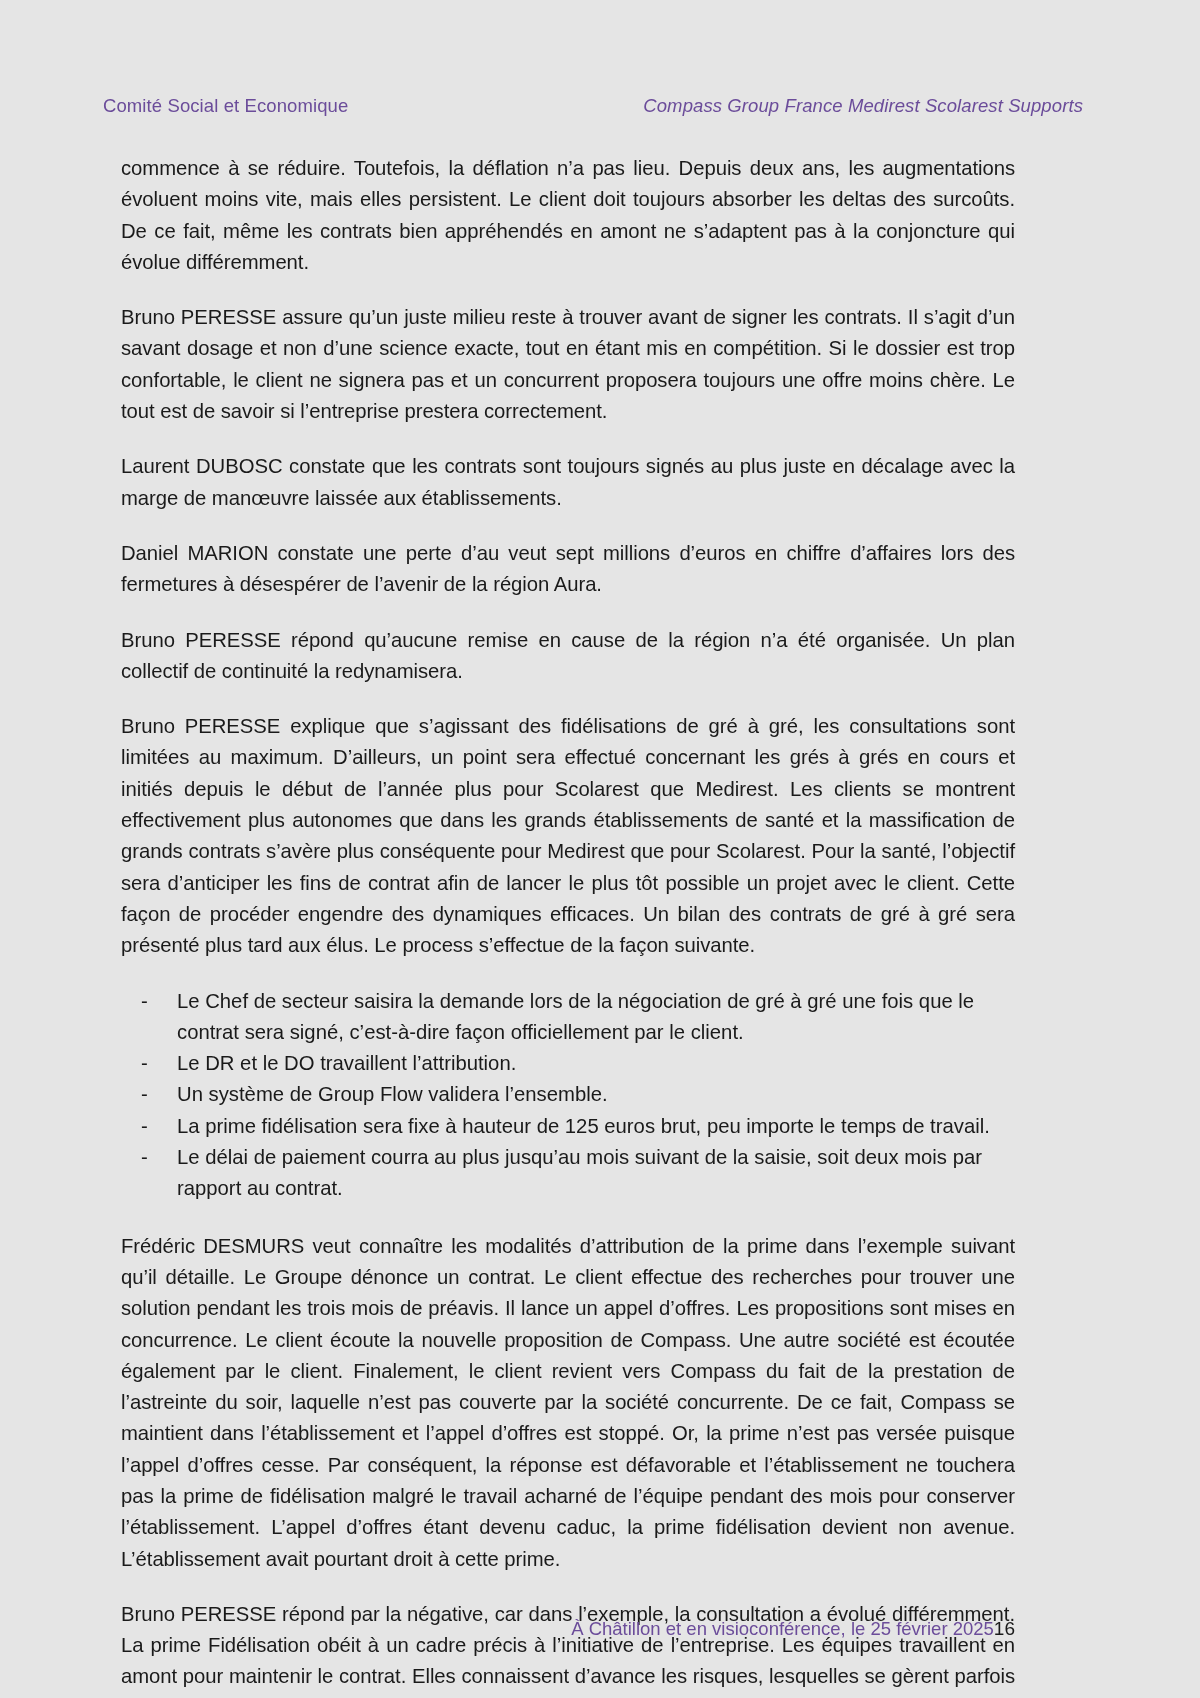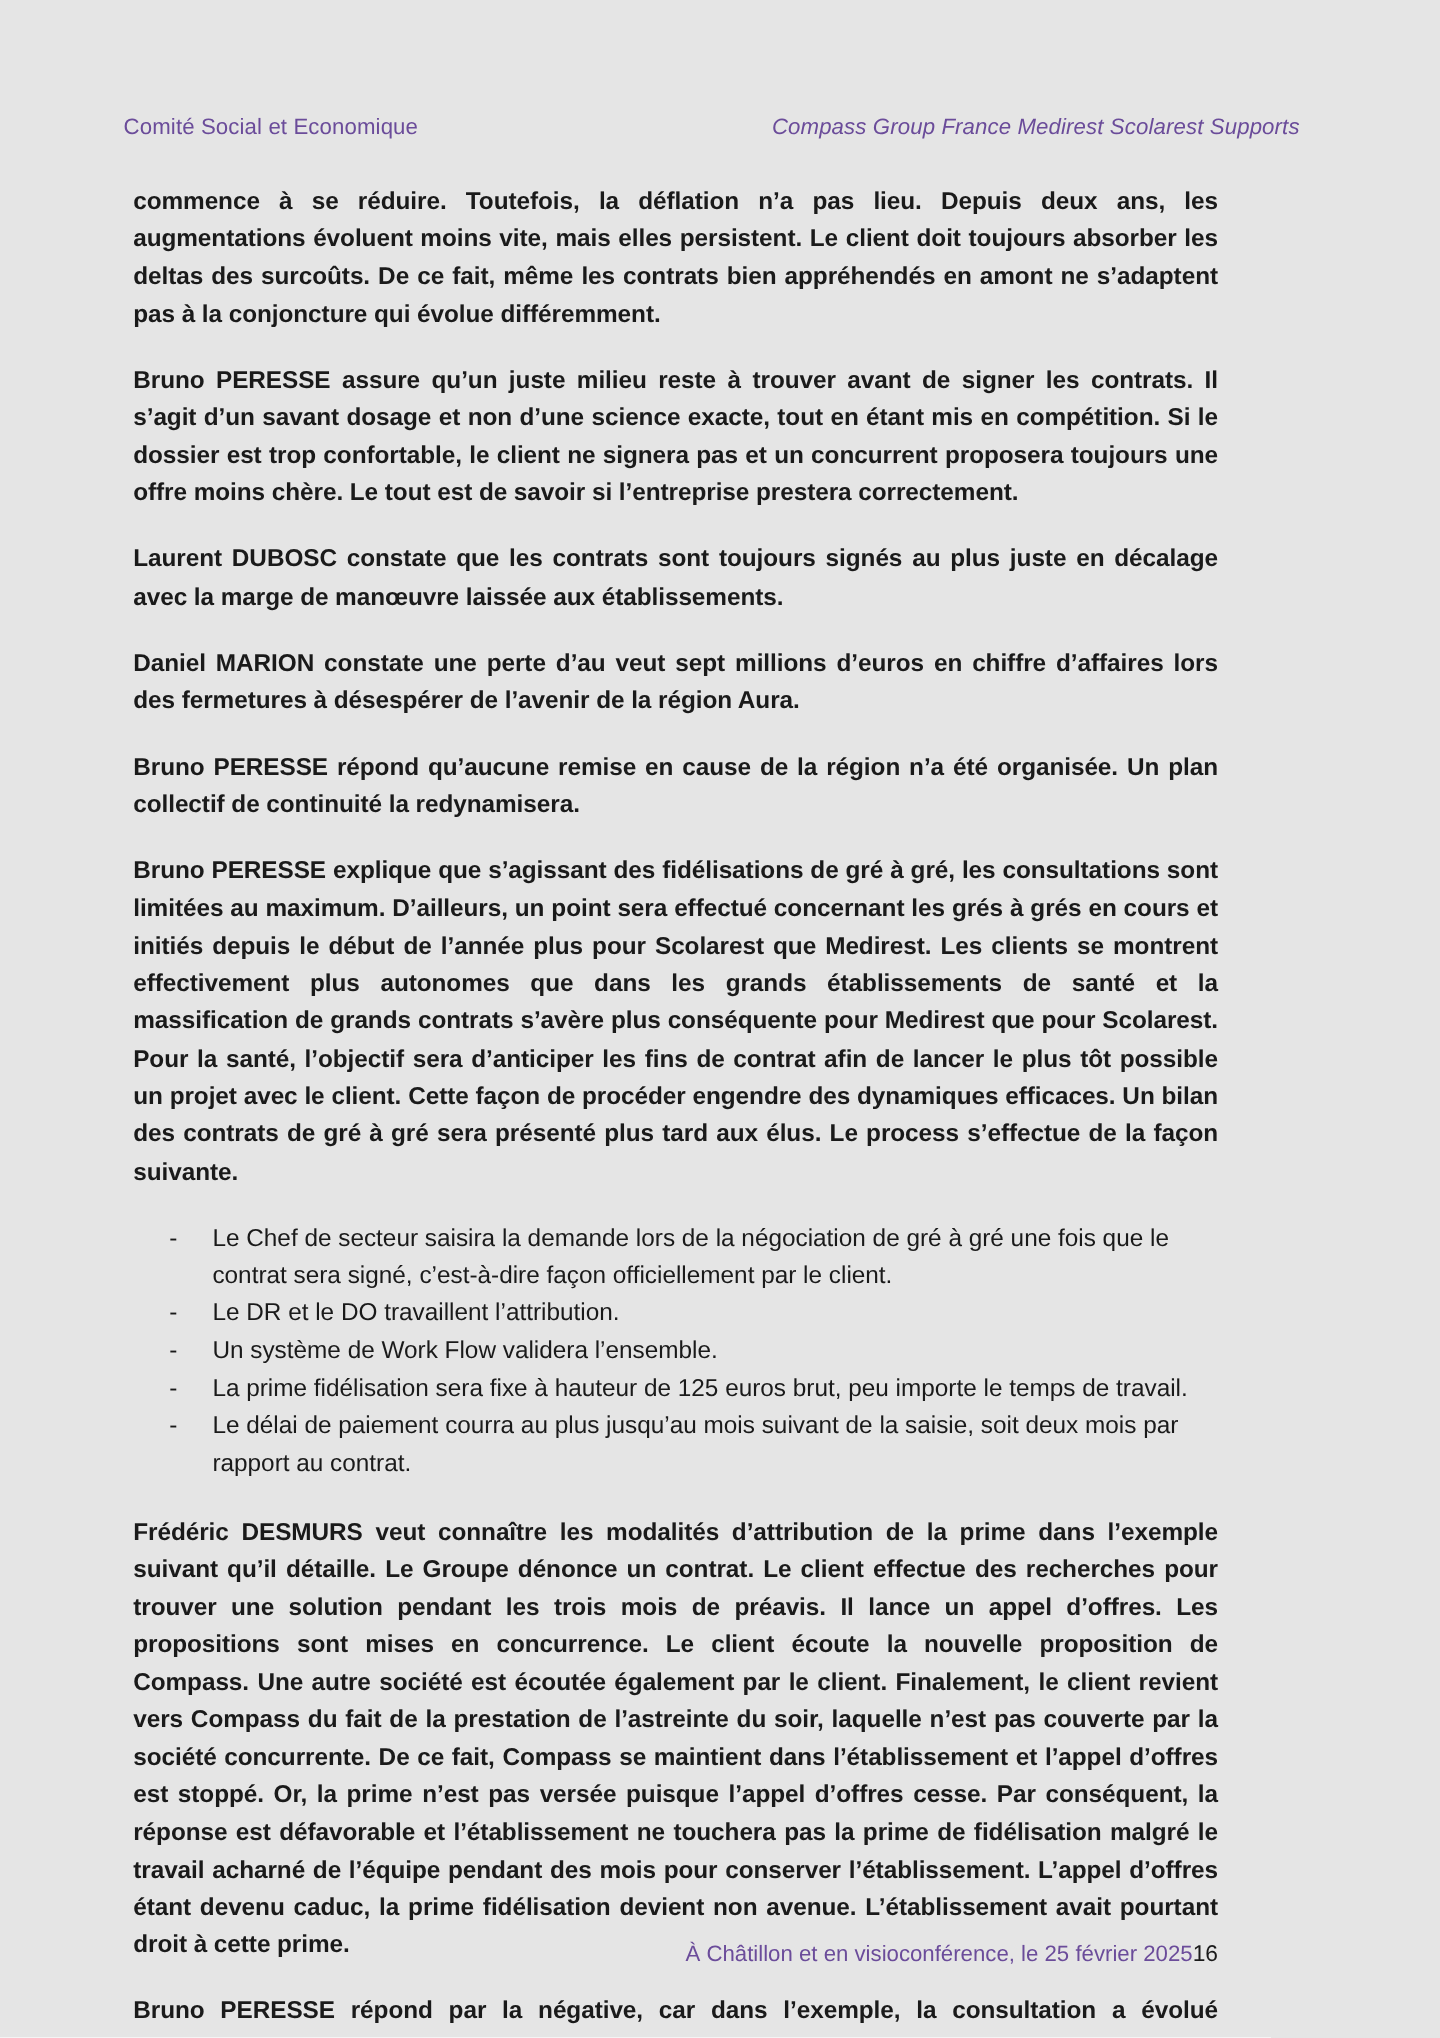--- a/index.html
+++ b/index.html
@@ -33,25 +33,24 @@
   .header-right { white-space: nowrap; font-style: italic; }
   .content {
     margin-top: 36px;
     width: 912px;
   }
   p.para {
     font-size: 20.3px;
     line-height: 31.3px;
     color: #1a1a1a;
     text-align: justify;
-    margin: 0 0 24px 8px;
+    margin: 0 0 24px 18px;
     letter-spacing: -0.05px;
     -webkit-hyphens: none;
     hyphens: none;
-    font-weight: bold;
   }
   ul.bullets {
     list-style: none;
     margin: 6px 0 26px 0;
     padding: 0;
   }
   ul.bullets li {
     position: relative;
     font-size: 20.3px;
     line-height: 31.3px;
@@ -97,21 +96,21 @@
     <p class="para">commence à se réduire. Toutefois, la déflation n’a pas lieu. Depuis deux ans, les augmentations évoluent moins vite, mais elles persistent. Le client doit toujours absorber les deltas des surcoûts. De ce fait, même les contrats bien appréhendés en amont ne s’adaptent pas à la conjoncture qui évolue différemment.</p>
     <p class="para">Bruno PERESSE assure qu’un juste milieu reste à trouver avant de signer les contrats. Il s’agit d’un savant dosage et non d’une science exacte, tout en étant mis en compétition. Si le dossier est trop confortable, le client ne signera pas et un concurrent proposera toujours une offre moins chère. Le tout est de savoir si l’entreprise prestera correctement.</p>
     <p class="para">Laurent DUBOSC constate que les contrats sont toujours signés au plus juste en décalage avec la marge de manœuvre laissée aux établissements.</p>
     <p class="para">Daniel MARION constate une perte d’au veut sept millions d’euros en chiffre d’affaires lors des fermetures à désespérer de l’avenir de la région Aura.</p>
     <p class="para">Bruno PERESSE répond qu’aucune remise en cause de la région n’a été organisée. Un plan collectif de continuité la redynamisera.</p>
     <p class="para">Bruno PERESSE explique que s’agissant des fidélisations de gré à gré, les consultations sont limitées au maximum. D’ailleurs, un point sera effectué concernant les grés à grés en cours et initiés depuis le début de l’année plus pour Scolarest que Medirest. Les clients se montrent effectivement plus autonomes que dans les grands établissements de santé et la massification de grands contrats s’avère plus conséquente pour Medirest que pour Scolarest. Pour la santé, l’objectif sera d’anticiper les fins de contrat afin de lancer le plus tôt possible un projet avec le client. Cette façon de procéder engendre des dynamiques efficaces. Un bilan des contrats de gré à gré sera présenté plus tard aux élus. Le process s’effectue de la façon suivante.</p>
 
     <ul class="bullets">
       <li><span class="dash">-</span><span>Le Chef de secteur saisira la demande lors de la négociation de gré à gré une fois que le contrat sera signé, c’est-à-dire façon officiellement par le client.</span></li>
       <li><span class="dash">-</span><span>Le DR et le DO travaillent l’attribution.</span></li>
-      <li><span class="dash">-</span><span>Un système de Work Flow validera l’ensemble.</span></li>
+      <li><span class="dash">-</span><span>Un système de Group Flow validera l’ensemble.</span></li>
       <li><span class="dash">-</span><span>La prime fidélisation sera fixe à hauteur de 125 euros brut, peu importe le temps de travail.</span></li>
       <li><span class="dash">-</span><span>Le délai de paiement courra au plus jusqu’au mois suivant de la saisie, soit deux mois par rapport au contrat.</span></li>
     </ul>
 
     <p class="para">Frédéric DESMURS veut connaître les modalités d’attribution de la prime dans l’exemple suivant qu’il détaille. Le Groupe dénonce un contrat. Le client effectue des recherches pour trouver une solution pendant les trois mois de préavis. Il lance un appel d’offres. Les propositions sont mises en concurrence. Le client écoute la nouvelle proposition de Compass. Une autre société est écoutée également par le client. Finalement, le client revient vers Compass du fait de la prestation de l’astreinte du soir, laquelle n’est pas couverte par la société concurrente. De ce fait, Compass se maintient dans l’établissement et l’appel d’offres est stoppé. Or, la prime n’est pas versée puisque l’appel d’offres cesse. Par conséquent, la réponse est défavorable et l’établissement ne touchera pas la prime de fidélisation malgré le travail acharné de l’équipe pendant des mois pour conserver l’établissement. L’appel d’offres étant devenu caduc, la prime fidélisation devient non avenue. L’établissement avait pourtant droit à cette prime.</p>
     <p class="para">Bruno PERESSE répond par la négative, car dans l’exemple, la consultation a évolué différemment. La prime Fidélisation obéit à un cadre précis à l’initiative de l’entreprise. Les équipes travaillent en amont pour maintenir le contrat. Elles connaissent d’avance les risques, lesquelles se gèrent parfois lors d’opportunités. Dans tous les cas, les équipes travaillent pour maintenir les contrats.</p>
 
   </div>
 
   <div class="footer">

